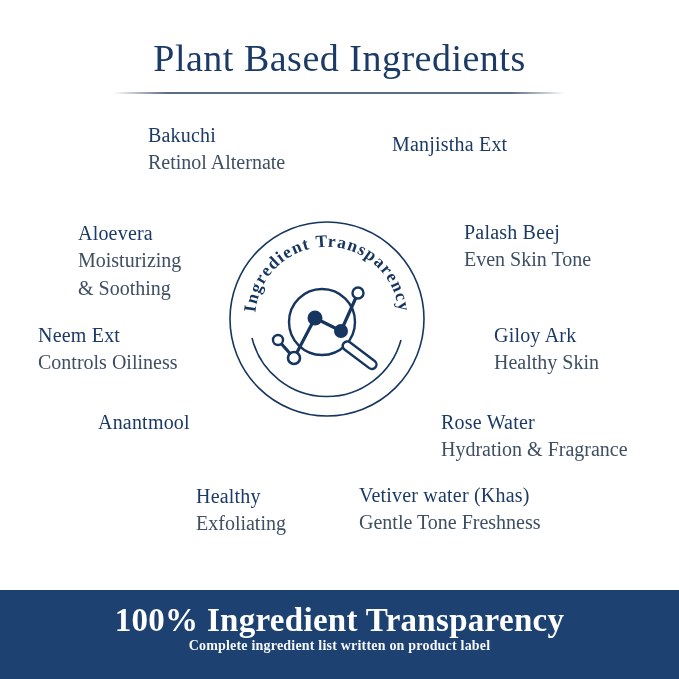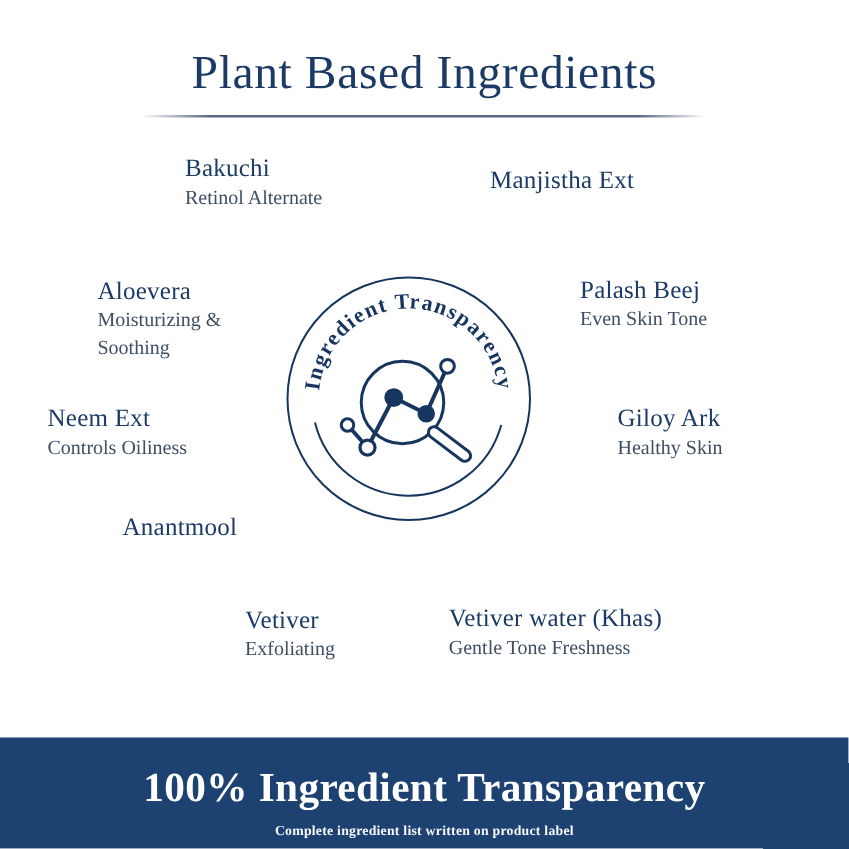--- a/index.html
+++ b/index.html
@@ -31,54 +31,54 @@
   }
   .ingredient.wrap{ white-space:normal; }
   .ing-name{
     font-size:20px;
     font-weight:400;
     color:#1b3a66;
     letter-spacing:0.2px;
     line-height:1.15;
   }
   .ing-benefit{
-    font-size:16px;
+    font-size:20px;
     color:#3e4e63;
     line-height:1.4;
     margin-top:1px;
   }
   .badge{
     position:absolute;
     left:222px; top:214px;
     width:210px; height:210px;
   }
   .banner{
     position:absolute;
     left:0; top:590px;
     width:679px; height:89px;
     background:#1d4271;
     display:flex;
     flex-direction:column;
     align-items:center;
     justify-content:flex-start;
-    padding-top:24px;
+    padding-top:13px;
     box-sizing:border-box;
   }
   .banner-headline{
     color:#ffffff;
     font-size:33px;
     font-weight:700;
     letter-spacing:0.3px;
     line-height:1.05;
   }
   .banner-subtext{
     color:#f5f7fa;
-    font-size:11px;
+    font-size:14px;
     font-weight:600;
-    margin-top:10px;
+    margin-top:0;
     letter-spacing:0.2px;
   }
 </style>
 </head>
 <body>
 
 <div class="canvas">
 
   <div class="page-title">Plant Based Ingredients</div>
   <div class="title-divider"></div>
@@ -109,23 +109,27 @@
 
   <div class="ingredient" style="left:494px; top:324px;">
     <div class="ing-name">Giloy Ark</div>
     <div class="ing-benefit">Healthy Skin</div>
   </div>
 
   <div class="ingredient" style="left:98px; top:411px;">
     <div class="ing-name">Anantmool</div>
   </div>
 
+  <div class="ingredient" style="left:441px; top:411px;">
+    <div class="ing-name">Rose Water</div>
+    <div class="ing-benefit">Hydration &amp; Fragrance</div>
+  </div>
 
   <div class="ingredient" style="left:196px; top:485px;">
-    <div class="ing-name">Vetiver</div>
+    <div class="ing-name">Healthy</div>
     <div class="ing-benefit">Exfoliating</div>
   </div>
 
   <div class="ingredient" style="left:359px; top:484px;">
     <div class="ing-name">Vetiver water (Khas)</div>
     <div class="ing-benefit">Gentle Tone Freshness</div>
   </div>
 
   <svg class="badge" viewBox="0 0 210 210">
 

